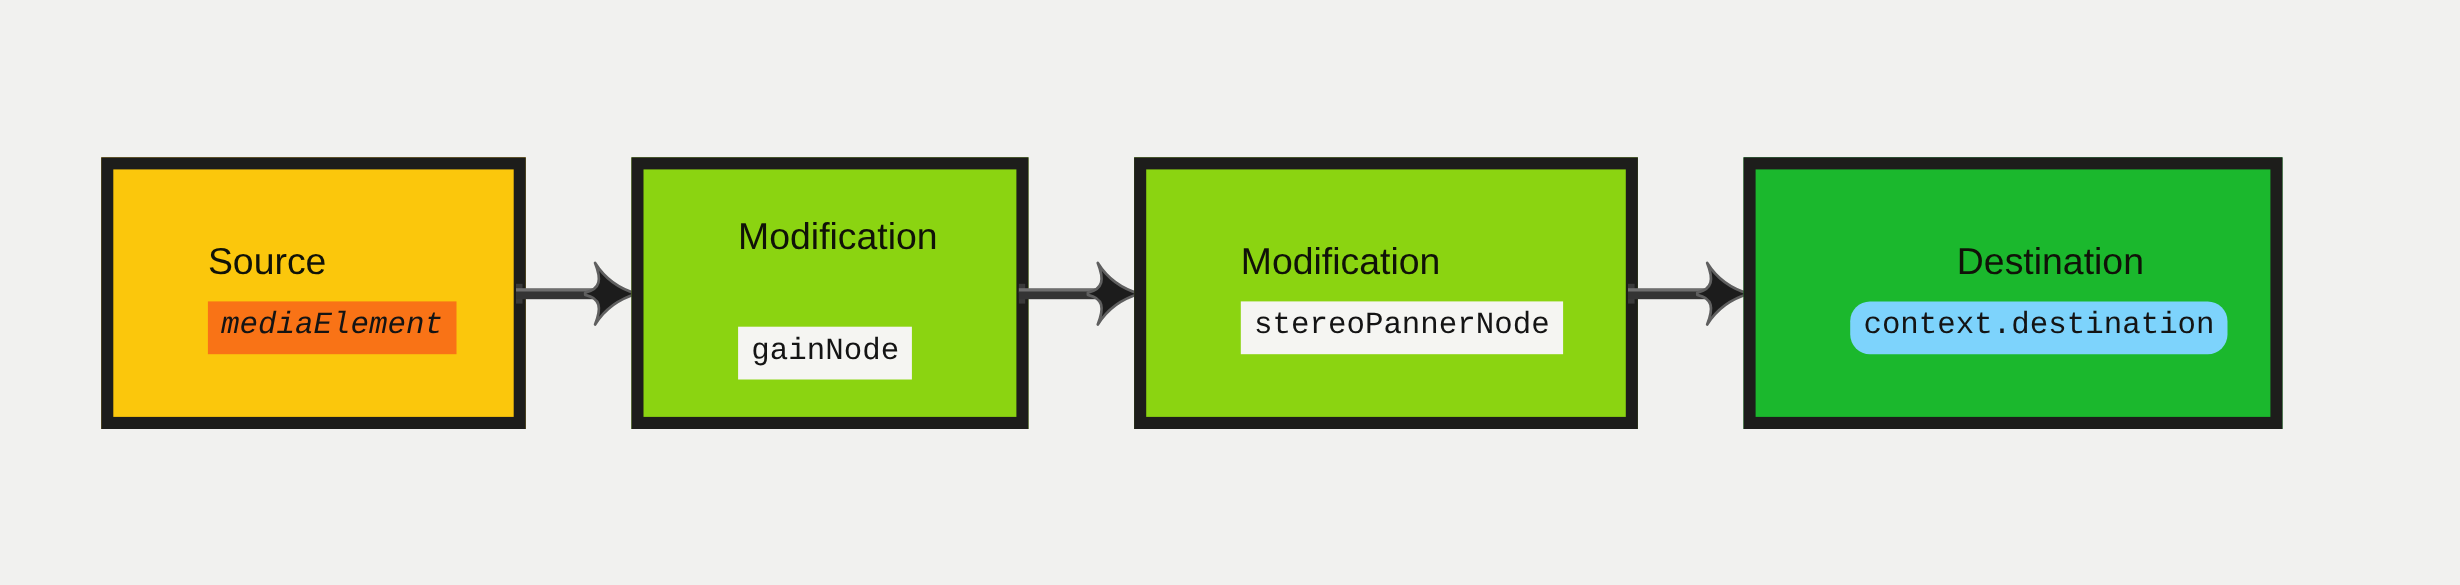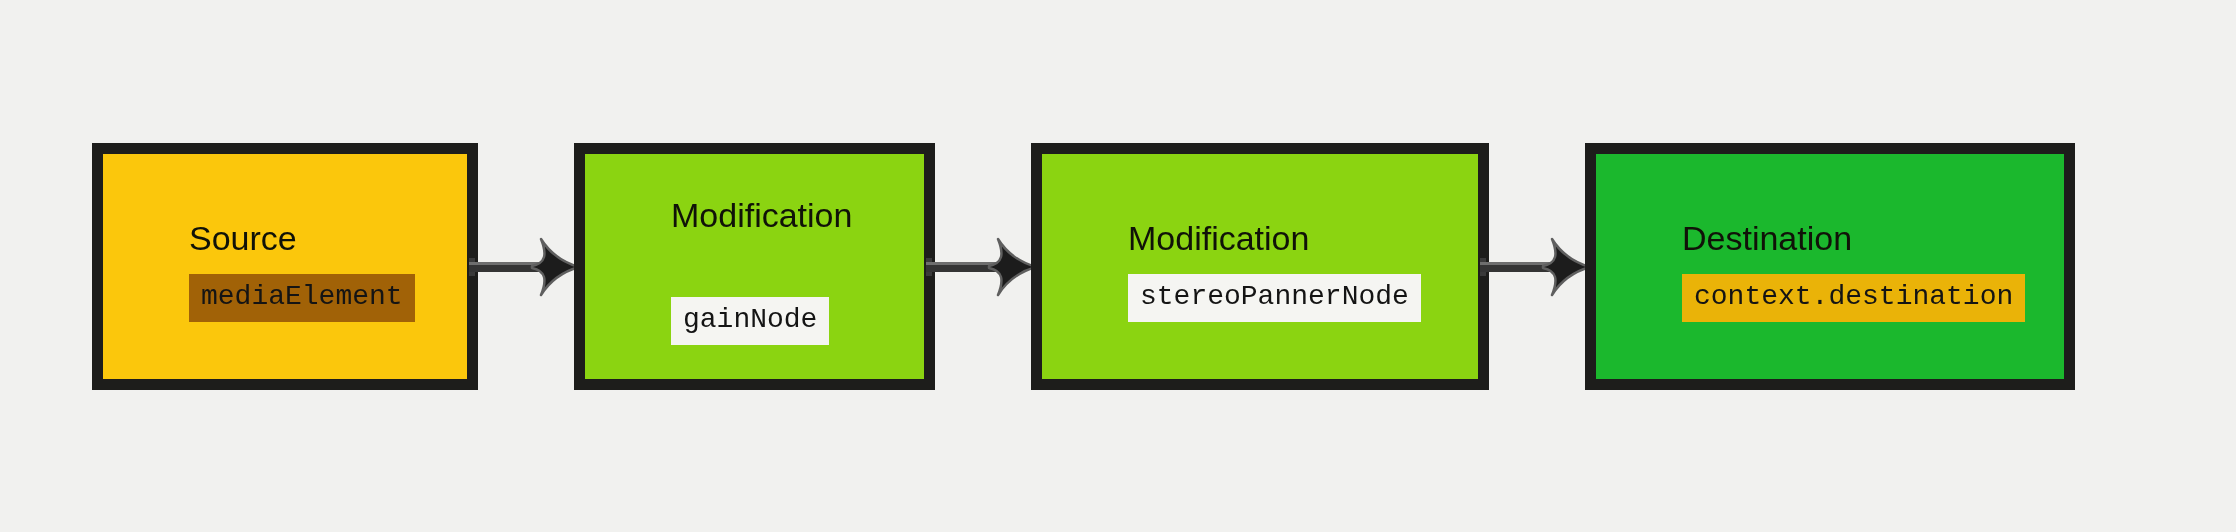--- a/index.html
+++ b/index.html
@@ -68,21 +68,21 @@
   }
 </style>
 </head>
 <body>
 
 <div class="stage" style="background: rgb(241, 241, 239);">
   <div class="flow">
 
     <div class="node n1" style="background: rgb(251, 199, 12); border-color: rgb(29, 29, 27);">
       <div class="node-label">Source</div>
-      <div class="node-code" style="background: #a16207;">mediaElement</div>
+      <div class="node-code" style="background: #f97316; font-style: italic;">mediaElement</div>
     </div>
 
     <div class="arrow" style="color: rgb(28, 28, 28);">
       <svg viewBox="0 0 114 64" xmlns="http://www.w3.org/2000/svg">
         <rect x="0" y="23" width="6" height="18" fill="#3a3a3a"></rect>
         <rect x="0" y="27" width="74" height="4" fill="#6e6e6e"></rect>
         <rect x="0" y="30" width="74" height="7" fill="#343434"></rect>
         <path d="M110,32 C96,28 82,20 72,4 C78,19 77,28 63,31 L63,33 C77,36 78,45 72,60 C82,44 96,36 110,32 Z" fill="currentColor" stroke="#5f5f5f" stroke-width="2.5" stroke-linejoin="round"></path>
       </svg>
     </div>
@@ -108,19 +108,19 @@
 
     <div class="arrow" style="color: rgb(28, 28, 28);">
       <svg viewBox="0 0 114 64" xmlns="http://www.w3.org/2000/svg">
         <rect x="0" y="23" width="6" height="18" fill="#3a3a3a"></rect>
         <rect x="0" y="27" width="74" height="4" fill="#6e6e6e"></rect>
         <rect x="0" y="30" width="74" height="7" fill="#343434"></rect>
         <path d="M110,32 C96,28 82,20 72,4 C78,19 77,28 63,31 L63,33 C77,36 78,45 72,60 C82,44 96,36 110,32 Z" fill="currentColor" stroke="#5f5f5f" stroke-width="2.5" stroke-linejoin="round"></path>
       </svg>
     </div>
 
-    <div class="node n4" style="background: rgb(27, 184, 45); border-color: rgb(29, 29, 27);">
+    <div class="node n4" style="background: rgb(27, 184, 45); border-color: rgb(29, 29, 27); align-items: center;">
       <div class="node-label">Destination</div>
-      <div class="node-code" style="background: #eab308;">context.destination</div>
+      <div class="node-code" style="background: #7dd3fc; border-radius: 18px;">context.destination</div>
     </div>
 
   </div>
 </div>
 
 </body></html>

